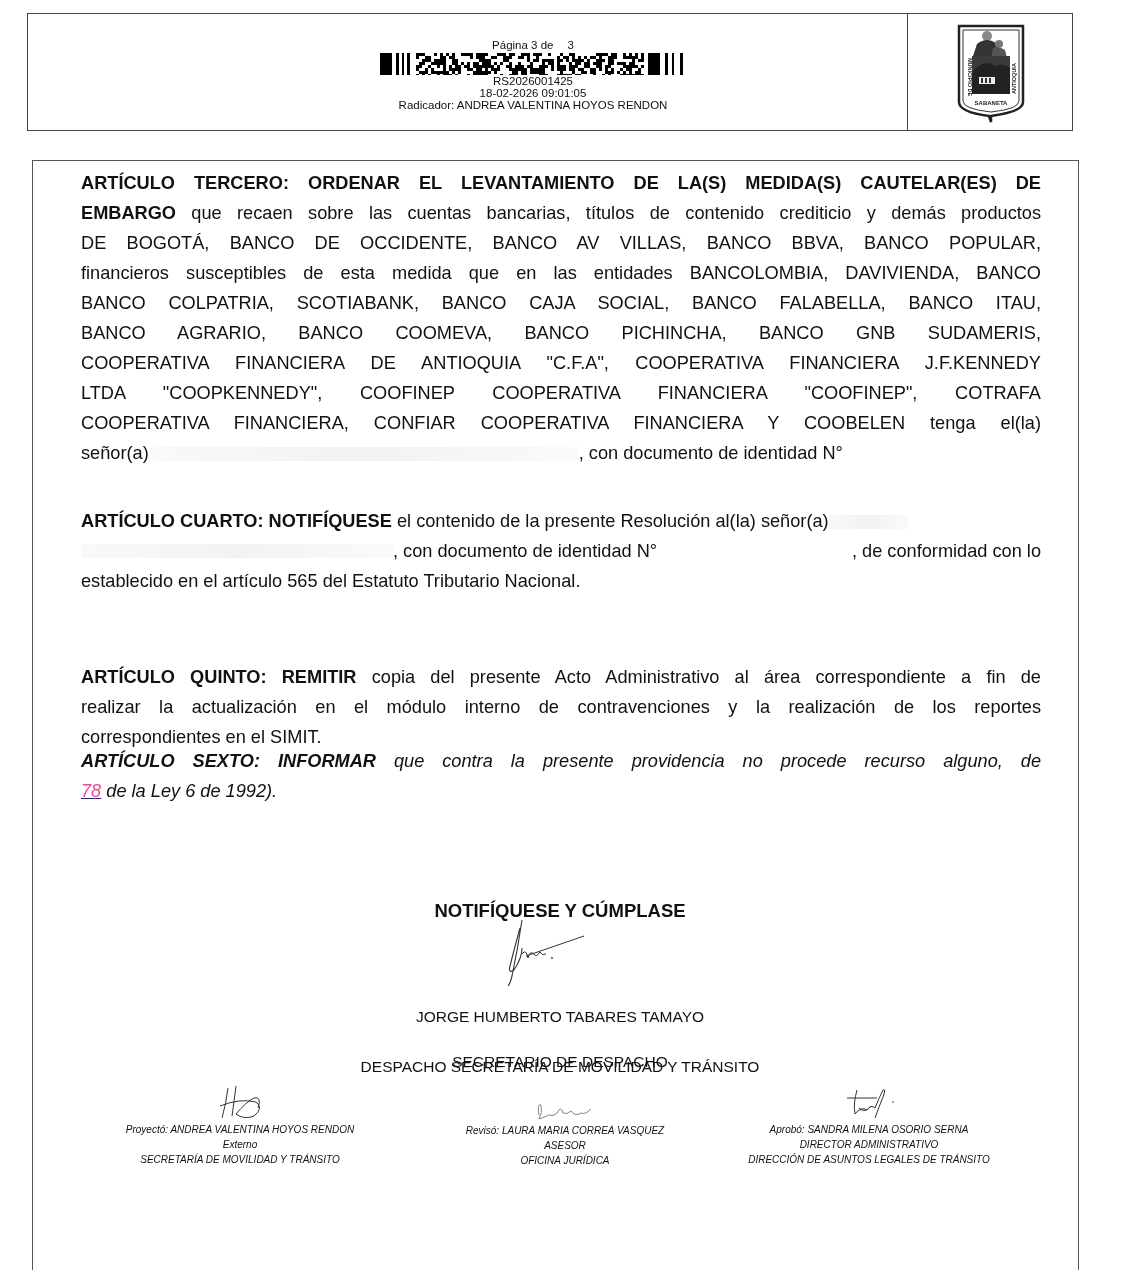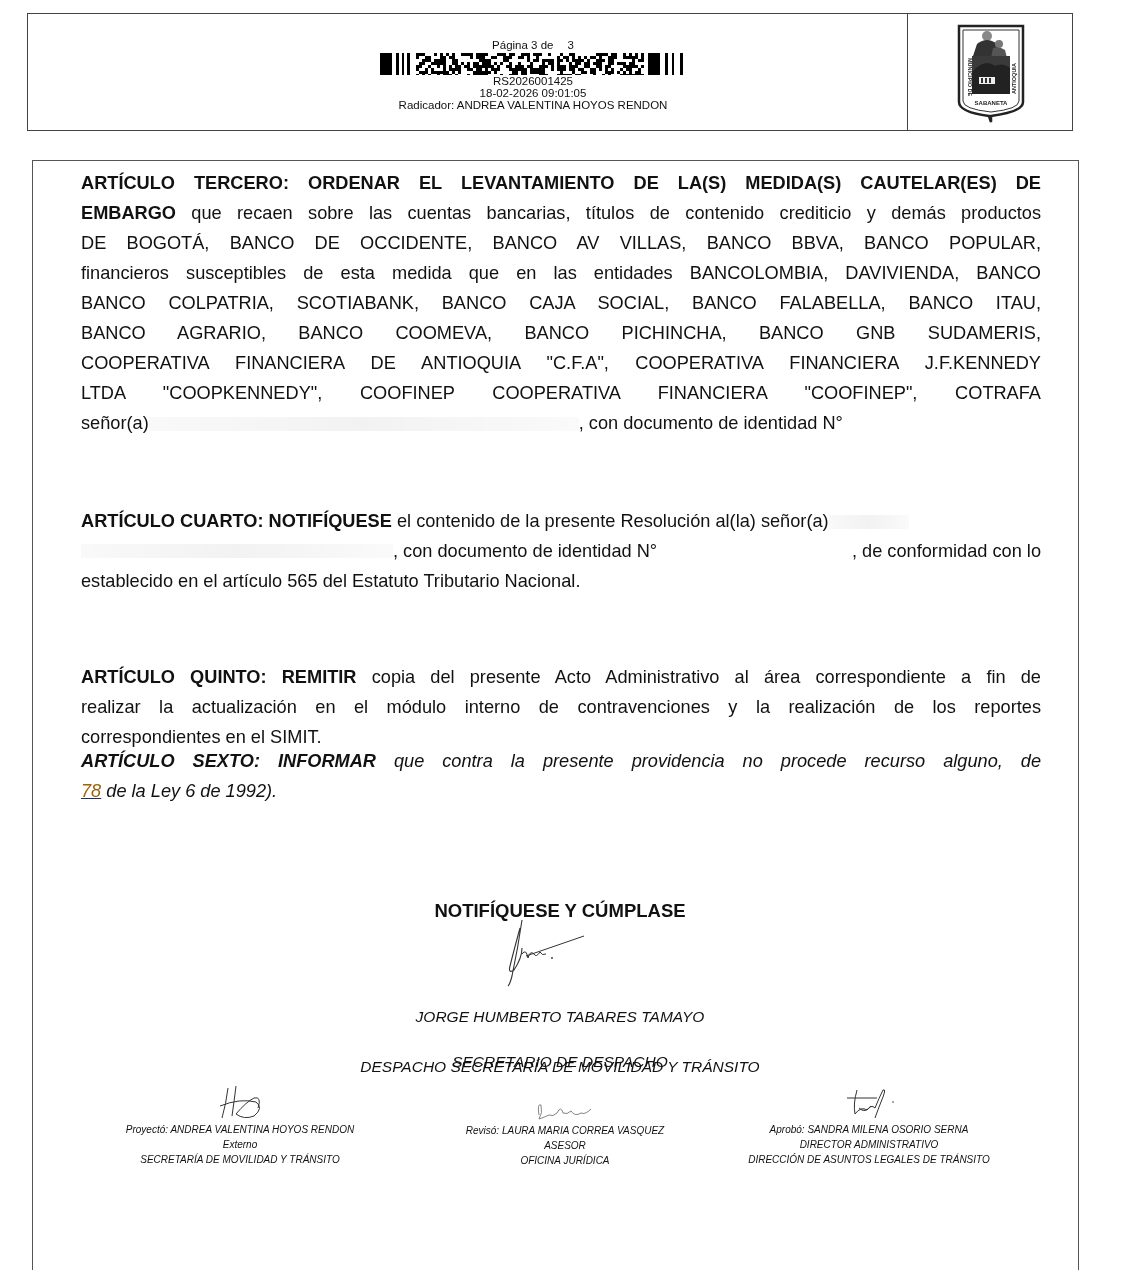--- a/index.html
+++ b/index.html
@@ -21,27 +21,27 @@
   .body-box { position:absolute; left:32px; top:160px; width:1047px; height:1140px;
               border:1.5px solid #555; box-sizing:border-box; }
 
   .para { position:absolute; left:81px; width:960px; font-size:18.2px; }
   .line { height:30px; line-height:30px; text-align:justify; text-align-last:justify;
           white-space:nowrap; overflow:visible; display:block; }
   .line.last { text-align:left; text-align-last:left; }
   b { font-weight:bold; }
   .redacted { display:inline-block; height:14px; vertical-align:middle;
               background:linear-gradient(90deg, rgba(0,0,0,0.025), rgba(0,0,0,0.05), rgba(0,0,0,0.02)); }
-  .link { color:#a16207; text-decoration:underline; text-decoration-color:#1f2a6b; }
+  .link { color:#ec4899; text-decoration:underline; text-decoration-color:#1f2a6b; }
 
   
   .closing { position:absolute; left:0; width:1128px; text-align:center; }
   .closing-title { top:900px; font-size:18.5px; font-weight:bold; }
   .main-sig { position:absolute; left:500px; top:918px; width:100px; height:72px; }
-  .signer { position:absolute; left:0; width:1120px; text-align:center; font-size:15.5px; line-height:25px;font-style:italic; }
+  .signer { position:absolute; left:0; width:1120px; text-align:center; font-size:15.5px; line-height:25px; }
 
   .sub-sig { position:absolute; text-align:center; font-size:10px; line-height:15px; color:#111;font-style:italic; }
   .sub-sig svg { display:block; margin:0 auto; }
 </style>
 </head>
 <body>
 
 <div class="header">
   <div class="stamp">
     <div class="page-line">
@@ -415,20 +415,21 @@
 
 <div class="para" style="top:168px;">
   <div class="line"><b>ARTÍCULO TERCERO: ORDENAR EL LEVANTAMIENTO DE LA(S) MEDIDA(S) CAUTELAR(ES) DE</b></div>
   <div class="line"><b>EMBARGO</b><span> que recaen sobre las cuentas bancarias, títulos de contenido crediticio y demás productos</span></div>
   <div class="line">DE BOGOTÁ, BANCO DE OCCIDENTE, BANCO AV VILLAS, BANCO BBVA, BANCO POPULAR,</div>
   <div class="line">financieros susceptibles de esta medida que en las entidades BANCOLOMBIA, DAVIVIENDA, BANCO</div>
   <div class="line">BANCO COLPATRIA, SCOTIABANK, BANCO CAJA SOCIAL, BANCO FALABELLA, BANCO ITAU,</div>
   <div class="line">BANCO AGRARIO, BANCO COOMEVA, BANCO PICHINCHA, BANCO GNB SUDAMERIS,</div>
   <div class="line">COOPERATIVA FINANCIERA DE ANTIOQUIA "C.F.A", COOPERATIVA FINANCIERA J.F.KENNEDY</div>
   <div class="line">LTDA "COOPKENNEDY", COOFINEP COOPERATIVA FINANCIERA "COOFINEP", COTRAFA</div>
+  <div class="line">COOPERATIVA FINANCIERA, CONFIAR COOPERATIVA FINANCIERA Y COOBELEN tenga el(la)</div>
   <div class="line last"><span>señor(a)</span><span class="redacted" style="width:430px;"></span><span>, con documento de identidad N°</span></div>
 </div>
 
 <div class="para" style="top:506px;">
   <div class="line last"><b>ARTÍCULO CUARTO: NOTIFÍQUESE</b><span> el contenido de la presente Resolución al(la) señor(a)</span><span class="redacted" style="width:80px;"></span></div>
   <div class="line last" style="display:flex;">
     <span class="redacted" style="width:312px; margin-top:8px;"></span>
     <span>, con documento de identidad N°</span>
     <span class="redacted" style="width:130px; margin-top:8px; background:none;"></span>
     <span style="margin-left:auto;">, de conformidad con lo</span>

